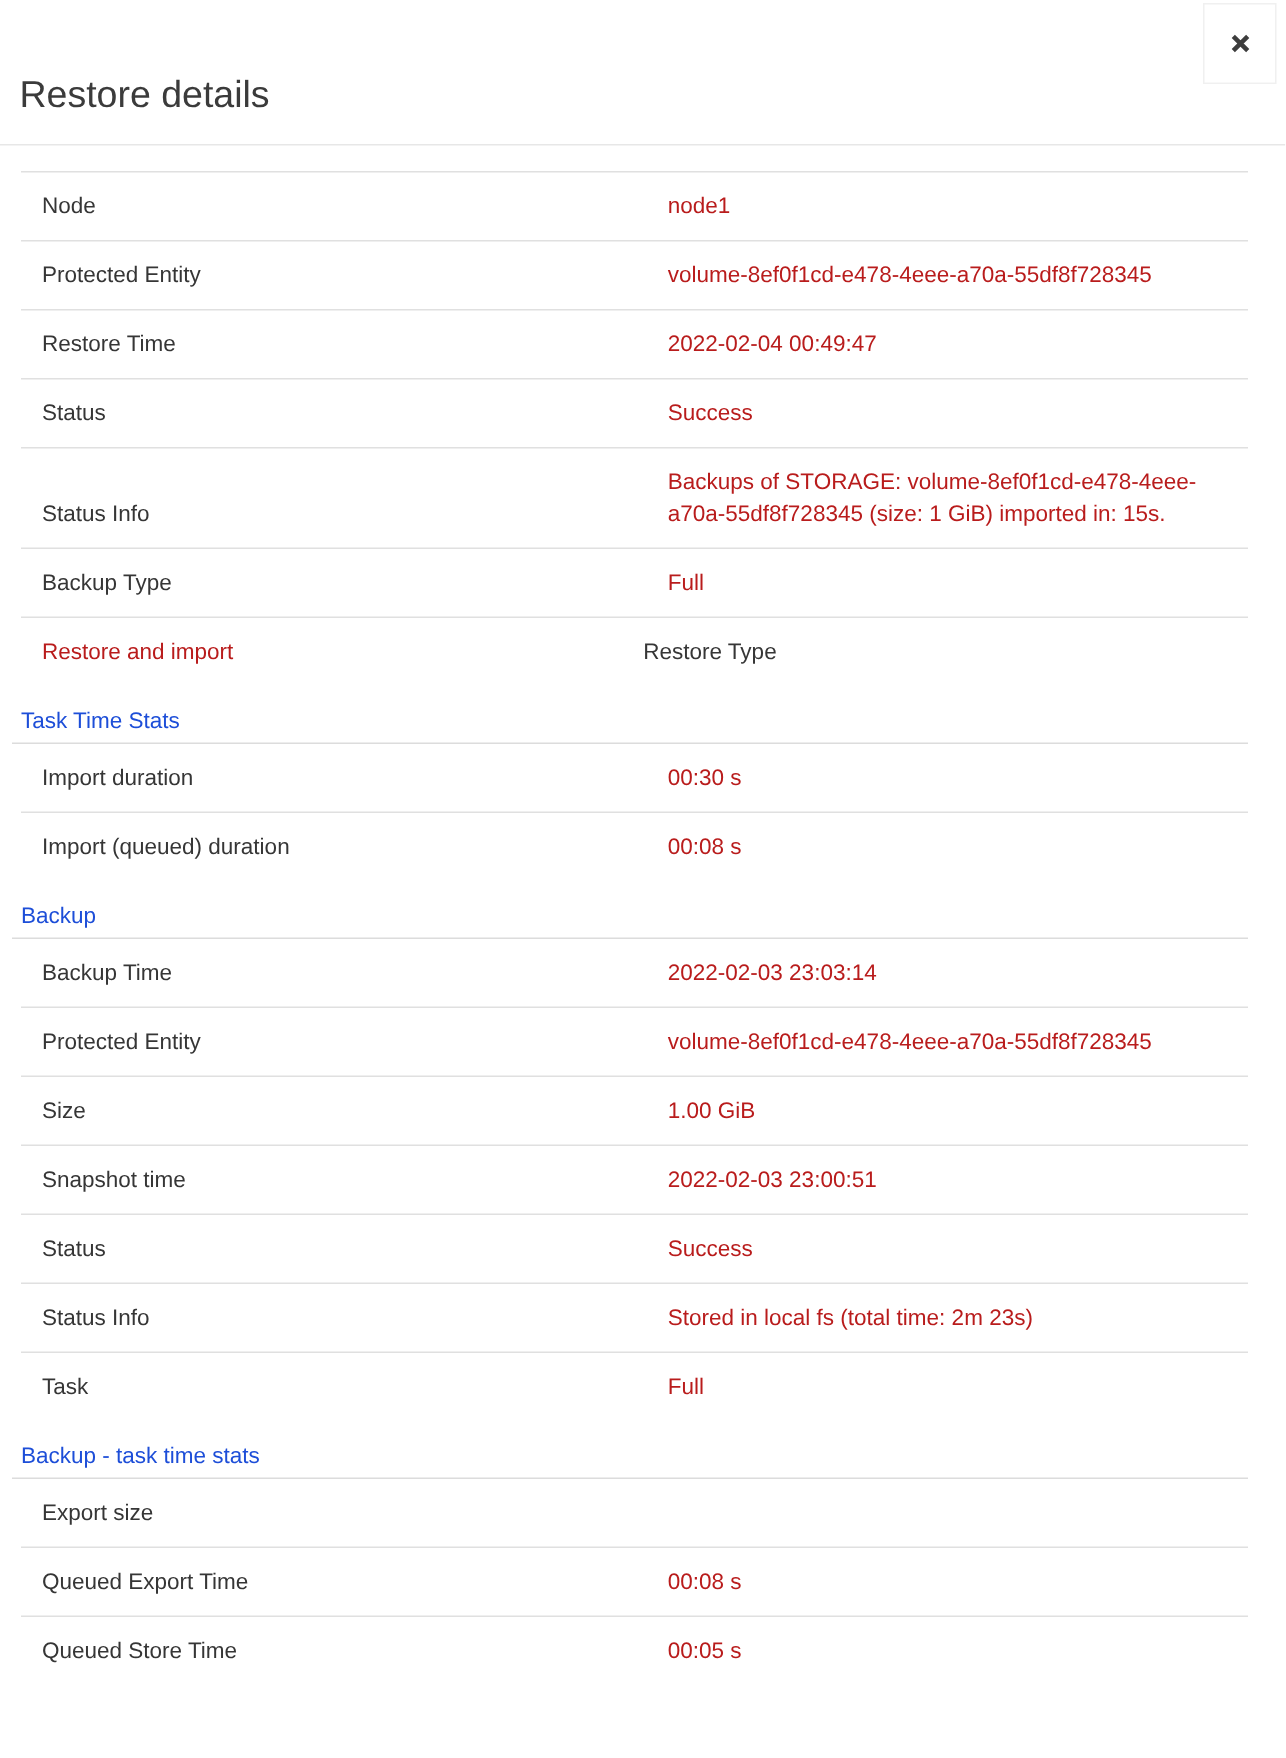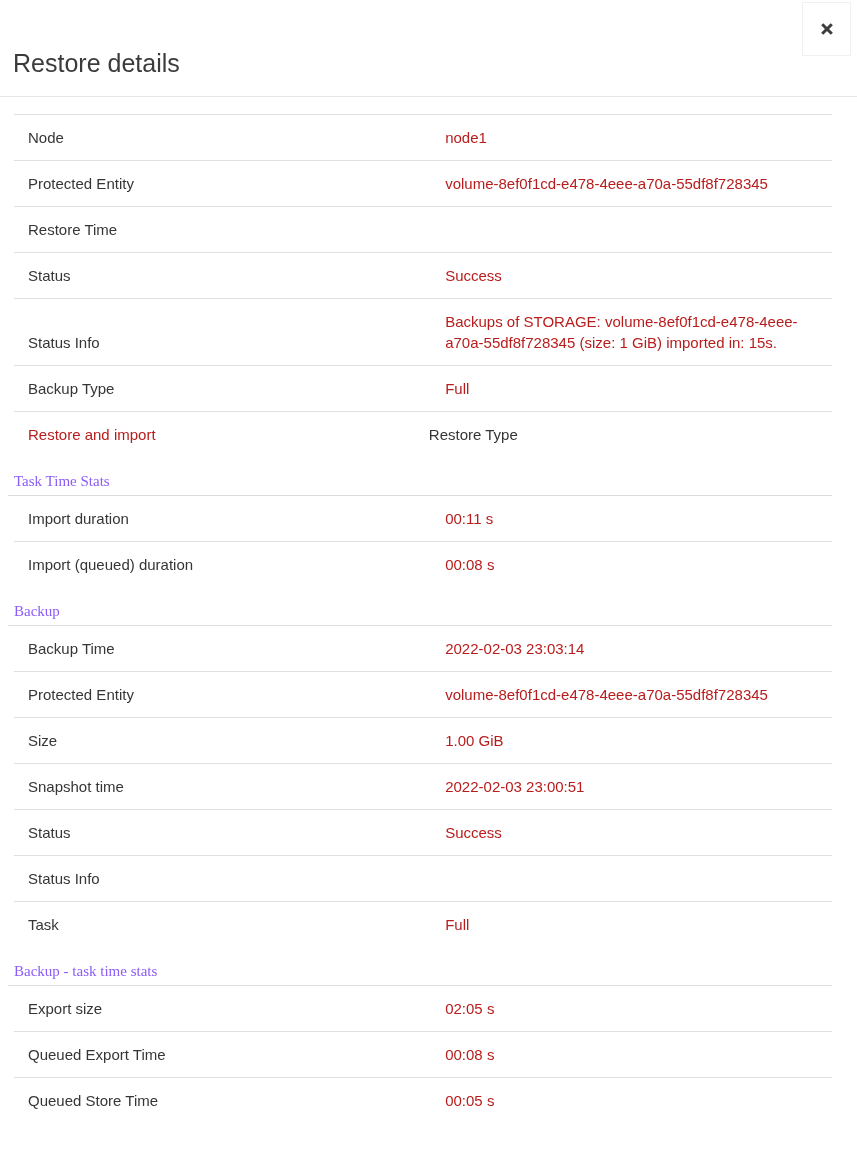--- a/index.html
+++ b/index.html
@@ -50,23 +50,22 @@
     padding: 17px 25px 30px 14px;
   }
   .sec { margin-top: 14px; }
   .sec.first { margin-top: 0; }
   .sec-title {
     margin: 0 0 0 -6px;
     padding: 0 0 4px 6px;
     font-size: 15px;
     font-weight: 400;
     line-height: 20px;
-    color: #8b5cf6;
+    color: #1d4ed8;
     border-bottom: 1px solid #dcdcdc;
-    font-family: Liberation Serif, serif;
   }
   .rows { width: 100%; }
   .row {
     display: flex;
     align-items: flex-end;
     border-top: 1px solid #e0e0e0;
     box-sizing: border-box;
   }
   .sec.titled .row:first-child { border-top: none; }
   .cell {
@@ -105,20 +104,21 @@
           <div class="row">
             <div class="cell label">Node</div>
             <div class="cell value">node1</div>
           </div>
           <div class="row">
             <div class="cell label">Protected Entity</div>
             <div class="cell value">volume-8ef0f1cd-e478-4eee-a70a-55df8f728345</div>
           </div>
           <div class="row">
             <div class="cell label">Restore Time</div>
+            <div class="cell value">2022-02-04 00:49:47</div>
           </div>
           <div class="row">
             <div class="cell label">Status</div>
             <div class="cell value">Success</div>
           </div>
           <div class="row">
             <div class="cell label">Status Info</div>
             <div class="cell value">Backups of STORAGE: volume-8ef0f1cd-e478-4eee-a70a-55df8f728345 (size: 1 GiB) imported in: 15s.</div>
           </div>
           <div class="row">
@@ -129,21 +129,21 @@
             <div class="cell value">Restore and import</div>
             <div class="cell label">Restore Type</div>
           </div>
         </div>
       </section>
       <section class="sec titled">
         <h2 class="sec-title">Task Time Stats</h2>
         <div class="rows">
           <div class="row">
             <div class="cell label">Import duration</div>
-            <div class="cell value">00:11 s</div>
+            <div class="cell value">00:30 s</div>
           </div>
           <div class="row">
             <div class="cell label">Import (queued) duration</div>
             <div class="cell value">00:08 s</div>
           </div>
         </div>
       </section>
       <section class="sec titled">
         <h2 class="sec-title">Backup</h2>
         <div class="rows">
@@ -162,33 +162,33 @@
           <div class="row">
             <div class="cell label">Snapshot time</div>
             <div class="cell value">2022-02-03 23:00:51</div>
           </div>
           <div class="row">
             <div class="cell label">Status</div>
             <div class="cell value">Success</div>
           </div>
           <div class="row">
             <div class="cell label">Status Info</div>
+            <div class="cell value">Stored in local fs (total time: 2m 23s)</div>
           </div>
           <div class="row">
             <div class="cell label">Task</div>
             <div class="cell value">Full</div>
           </div>
         </div>
       </section>
       <section class="sec titled">
         <h2 class="sec-title">Backup - task time stats</h2>
         <div class="rows">
           <div class="row">
             <div class="cell label">Export size</div>
-            <div class="cell value">02:05 s</div>
           </div>
           <div class="row">
             <div class="cell label">Queued Export Time</div>
             <div class="cell value">00:08 s</div>
           </div>
           <div class="row">
             <div class="cell label">Queued Store Time</div>
             <div class="cell value">00:05 s</div>
           </div>
         </div>

